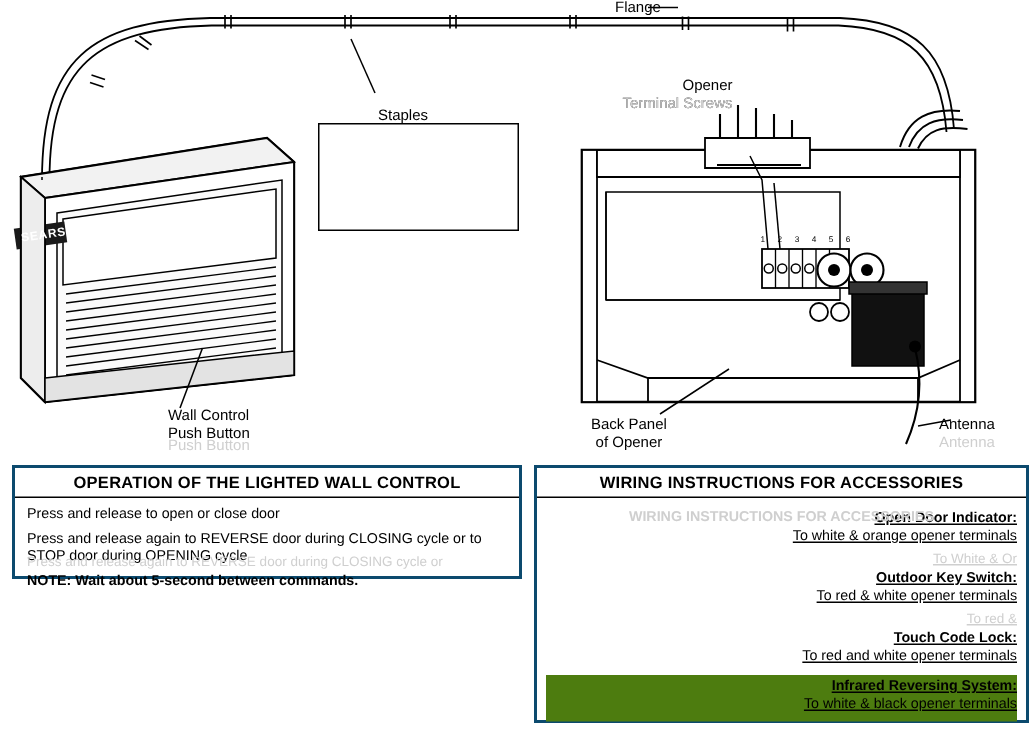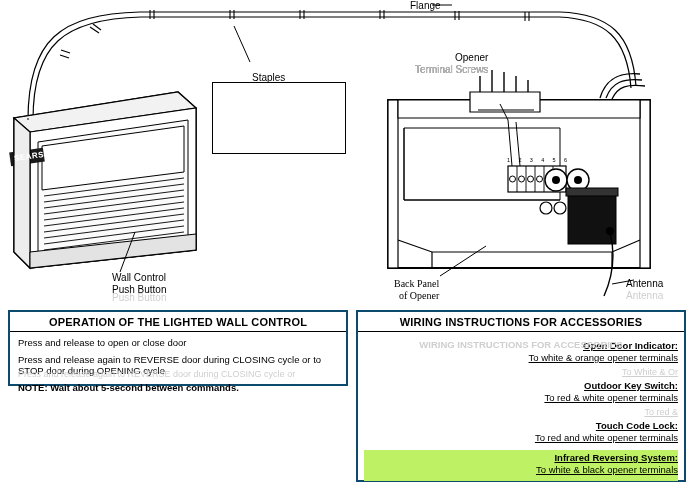--- a/index.html
+++ b/index.html
@@ -30,21 +30,21 @@
     letter-spacing:.2px;
   }
   .panel-body{padding:5px 8px 4px 8px;}
   .panel-body p{margin:0 0 5px 0;font-size:9.5px;line-height:11.5px;}
   .panel-body p.last{margin-bottom:0;}
 
   .w-row{font-size:9.5px;line-height:12px;text-align:right;margin:0;text-decoration:underline;}
   .w-head{font-weight:bold;margin-top:2px;}
   .w-sub{margin-bottom:2px;}
   .hl{
-    background:#bef264;
+    background:#4d7c0f;
     display:block;
     padding:2px 0 3px 0;
   }
   .hl .w-head{margin-top:0;}
 
   
   .staplebox{position:absolute;border:1.5px solid #000;background:#fff;}
 </style>
 </head>
 <body>
@@ -232,21 +232,21 @@
     <div>Terminal Screws</div>
   </div>
   <div class="abs lbl ghost" style="left:415px;top:64px;">Terminal Screws</div>
 
   <div class="abs lbl" style="left:112px;top:272px;text-align:left;">
     <div>Wall Control</div>
     <div>Push Button</div>
   </div>
   <div class="abs lbl ghost" style="left:112px;top:292px;">Push Button</div>
 
-  <div class="abs lbl" style="left:394px;top:278px;text-align:right;font-family:Liberation Serif, serif;">
+  <div class="abs lbl" style="left:394px;top:278px;text-align:center;">
     <div>Back Panel</div>
     <div>of Opener</div>
   </div>
 
   <div class="abs lbl" style="left:626px;top:278px;">Antenna</div>
   <div class="abs lbl ghost" style="left:626px;top:290px;">Antenna</div>
 
   <div class="abs" style="left:14px;top:152px;width:30px;transform:rotate(-8deg);font-size:8px;font-weight:bold;color:#fff;text-align:center;letter-spacing:.5px;">SEARS</div>
 
   <div class="abs" style="left:507px;top:157px;width:60px;display:flex;justify-content:space-between;font-size:5.5px;">

